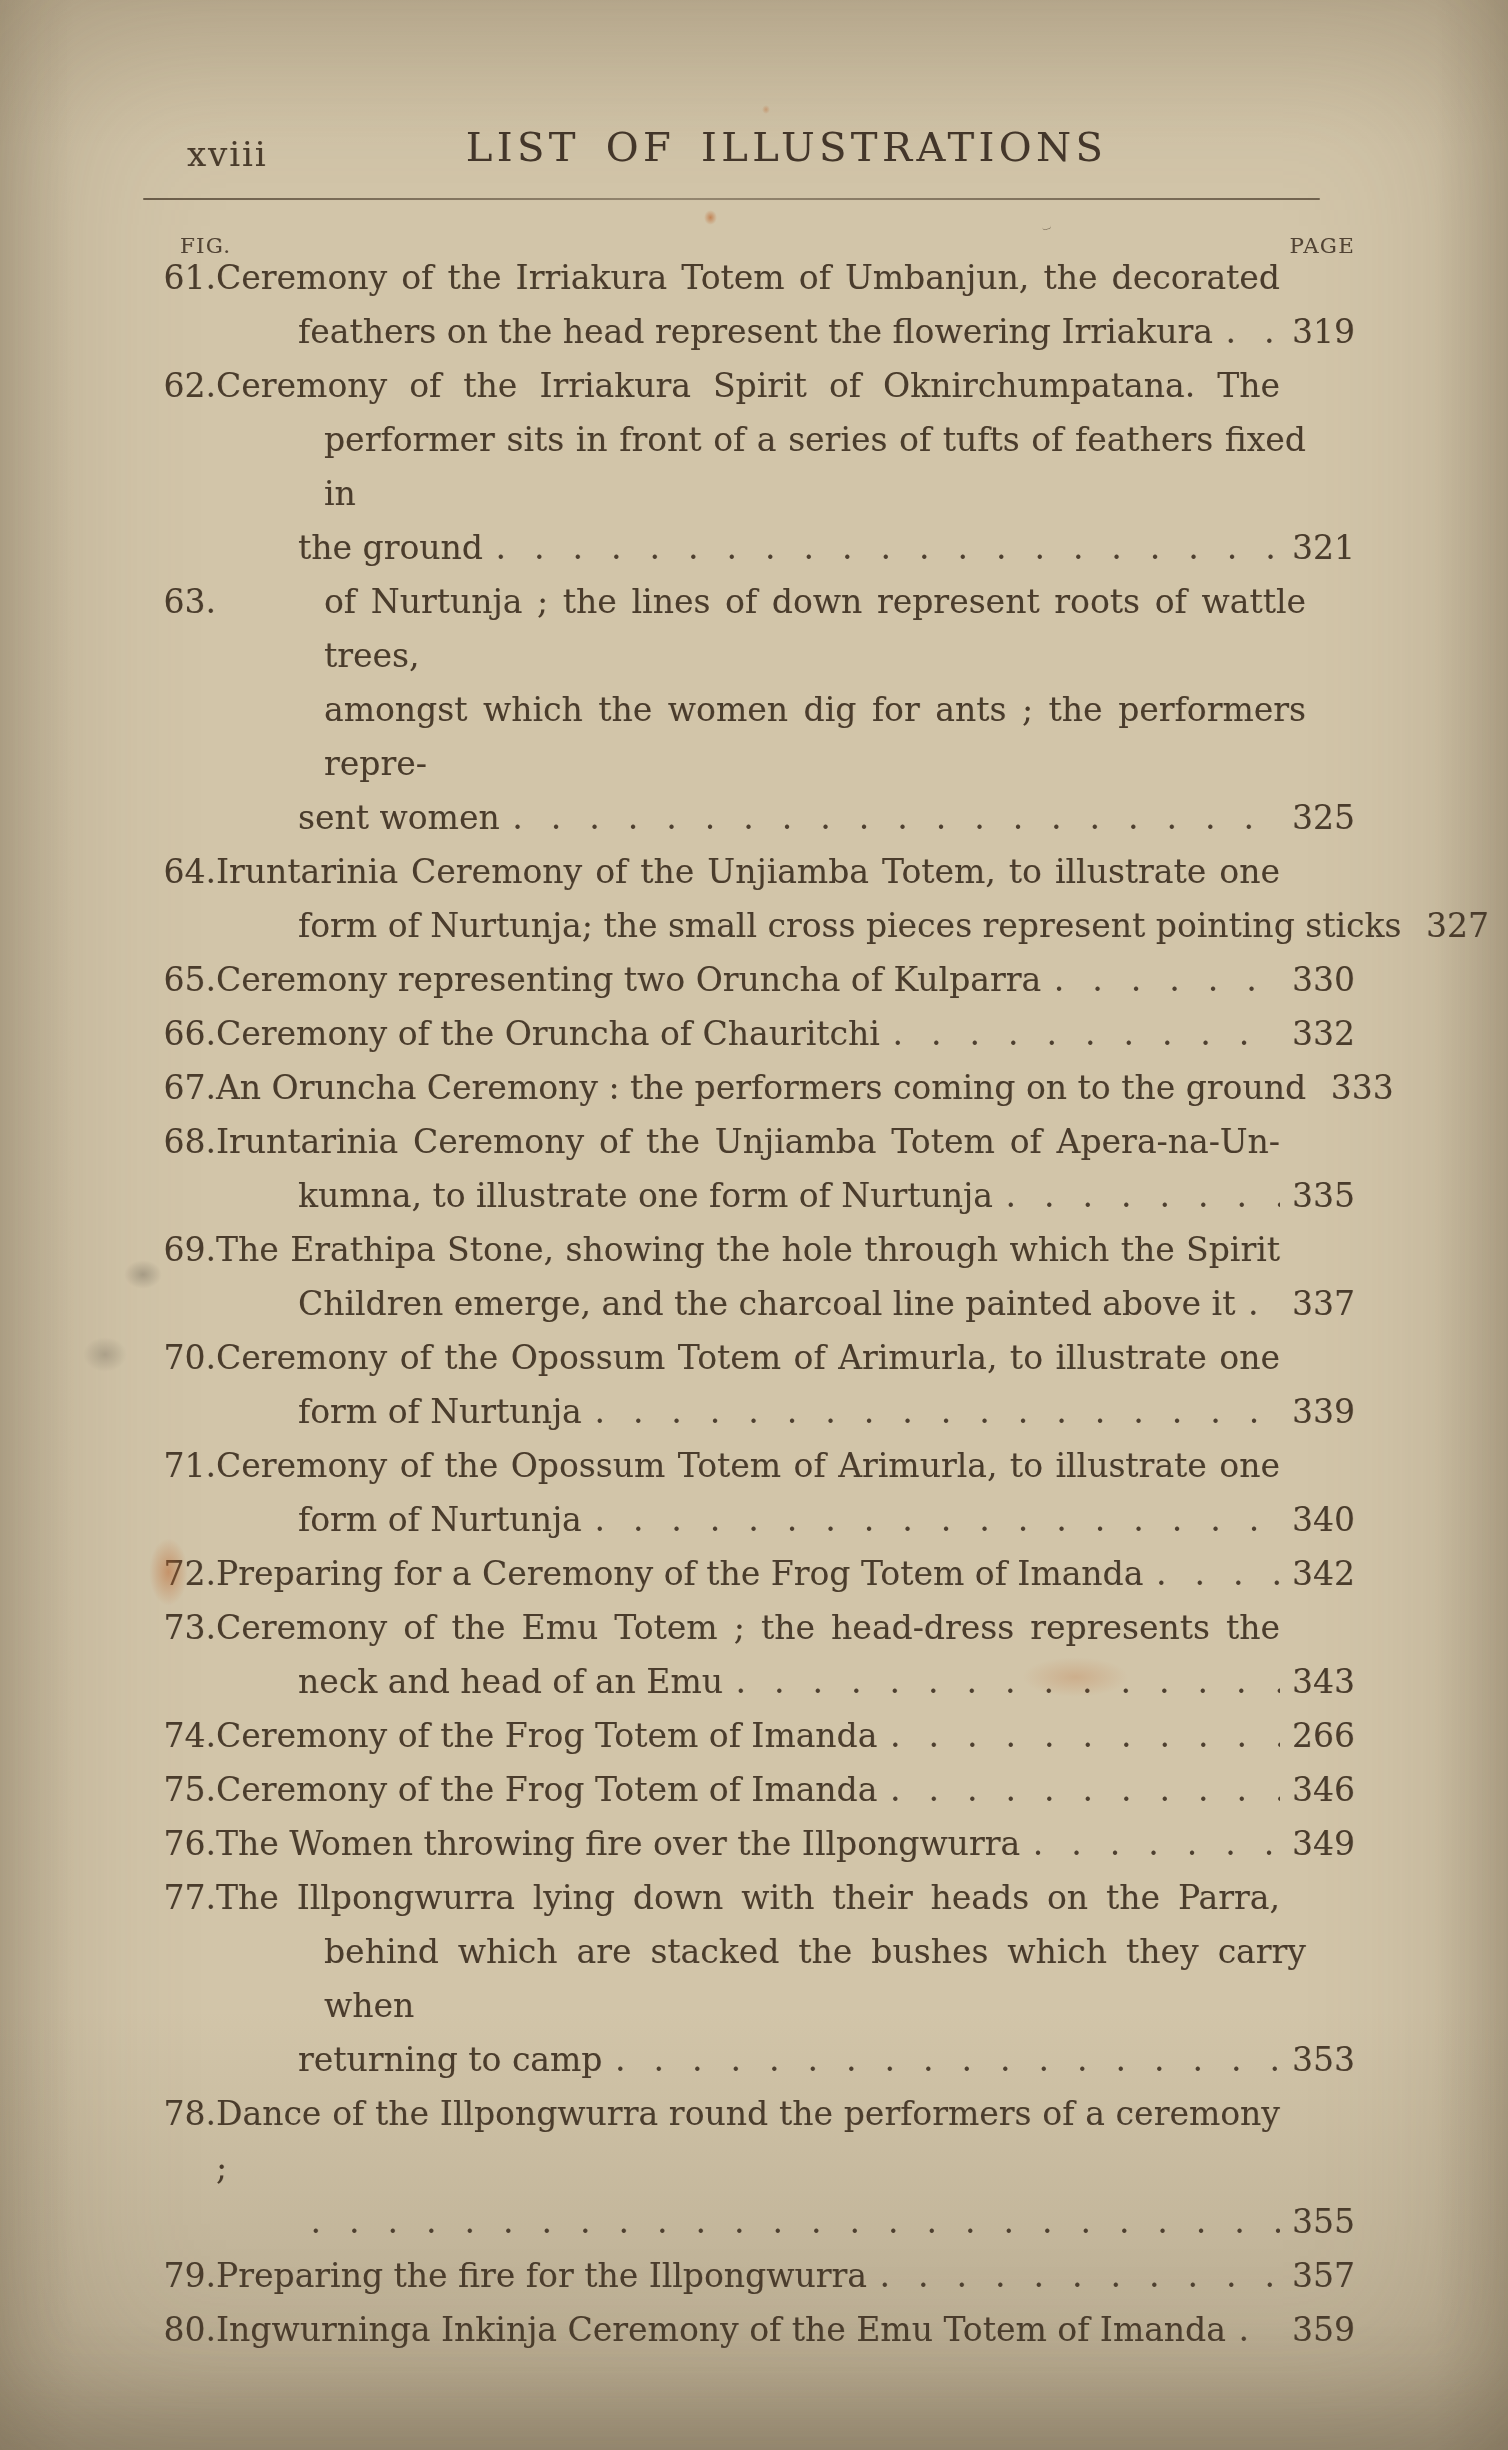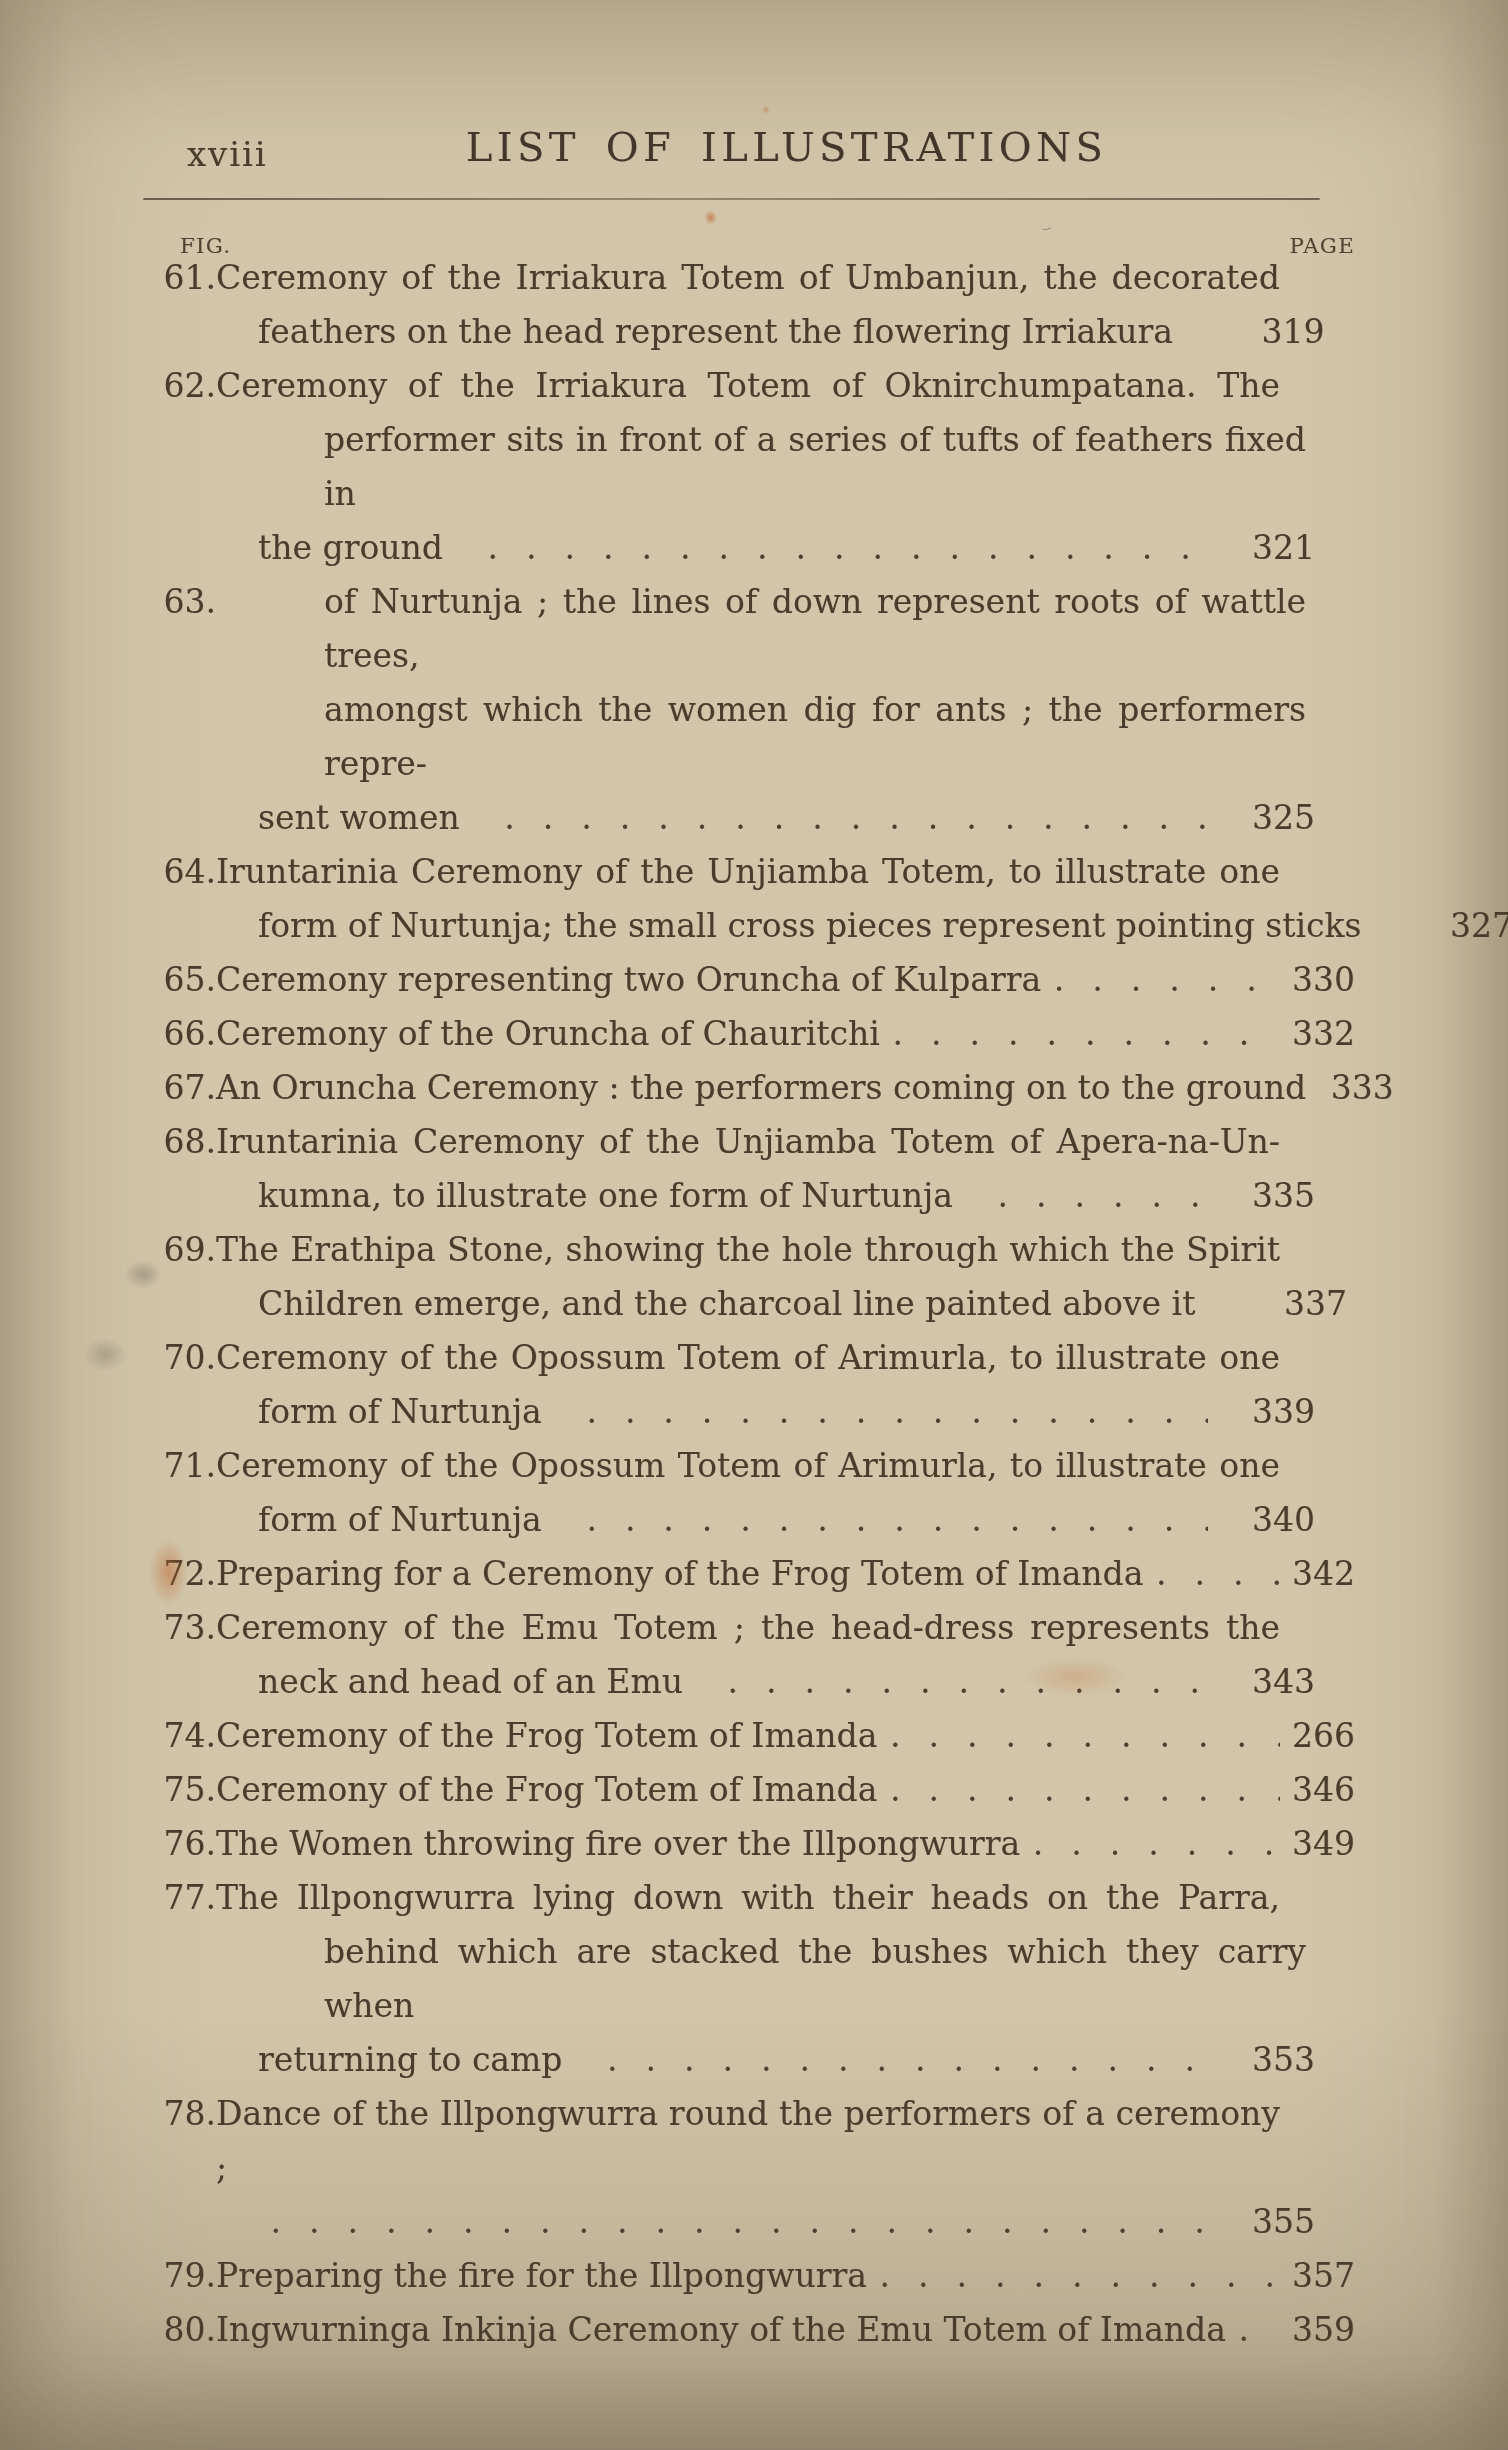--- a/index.html
+++ b/index.html
@@ -22,21 +22,21 @@
   .fig-label{left:180px;}
   .page-label{right:154px;text-align:center;}
   #entries{position:absolute;top:251px;left:144px;width:1211px;}
   .entry{position:relative;}
   .num{position:absolute;left:8px;top:0;width:64px;text-align:right;font-size:33px;line-height:54px;}
   .body{margin-left:72px;width:1139px;}
   .line{font-size:33px;line-height:54px;white-space:nowrap;}
   .line.full{white-space:normal;width:1064px;text-align:justify;text-align-last:justify;}
   .line.full.cont{margin-left:108px;width:982px;}
   .line.last{display:flex;align-items:baseline;width:1139px;}
-  .line.last.cont{margin-left:42px;width:1057px;gap:32px;}
+  .line.last.cont{margin-left:82px;width:1057px;}
   .ltext{flex:0 0 auto;white-space:nowrap;}
   .leader{flex:1 1 auto;min-width:0;overflow:hidden;white-space:nowrap;
     letter-spacing:28px;padding-left:12.6px;color:#4e4030;}
   .pageno{flex:0 0 auto;width:75px;text-align:right;font-size:33px;}
   .txt-shadow, .line, .num, .folio, .htitle, .collabel, .pageno{text-shadow:0.4px 0.4px 0 rgba(74,60,44,.22);}
   .stain{position:absolute;pointer-events:none;}
   .rust{background:radial-gradient(ellipse at center, rgba(186,98,42,.65), rgba(186,98,42,0) 70%);}
   .gray{background:radial-gradient(ellipse at center, rgba(90,84,72,.35), rgba(90,84,72,0) 70%);}
   .curl{border-bottom:1.9px solid rgba(80,66,50,.55);border-radius:50%;transform:rotate(-12deg);}
 </style>
@@ -58,21 +58,21 @@
           <div class="line last cont">
             <span class="ltext">feathers on the head represent the flowering Irriakura</span>
             <span class="leader">........................................</span>
             <span class="pageno">319</span>
           </div>
         </div>
       </div>
       <div class="entry">
         <div class="num">62.</div>
         <div class="body">
-          <div class="line full">Ceremony of the Irriakura Totem of Oknirchumpatana.  The</div>
+          <div class="line full">Ceremony of the Irriakura Spirit of Oknirchumpatana.  The</div>
           <div class="line full cont">performer sits in front of a series of tufts of feathers fixed in</div>
           <div class="line last cont">
             <span class="ltext">the ground</span>
             <span class="leader">........................................</span>
             <span class="pageno">321</span>
           </div>
         </div>
       </div>
       <div class="entry">
         <div class="num">63.</div>

